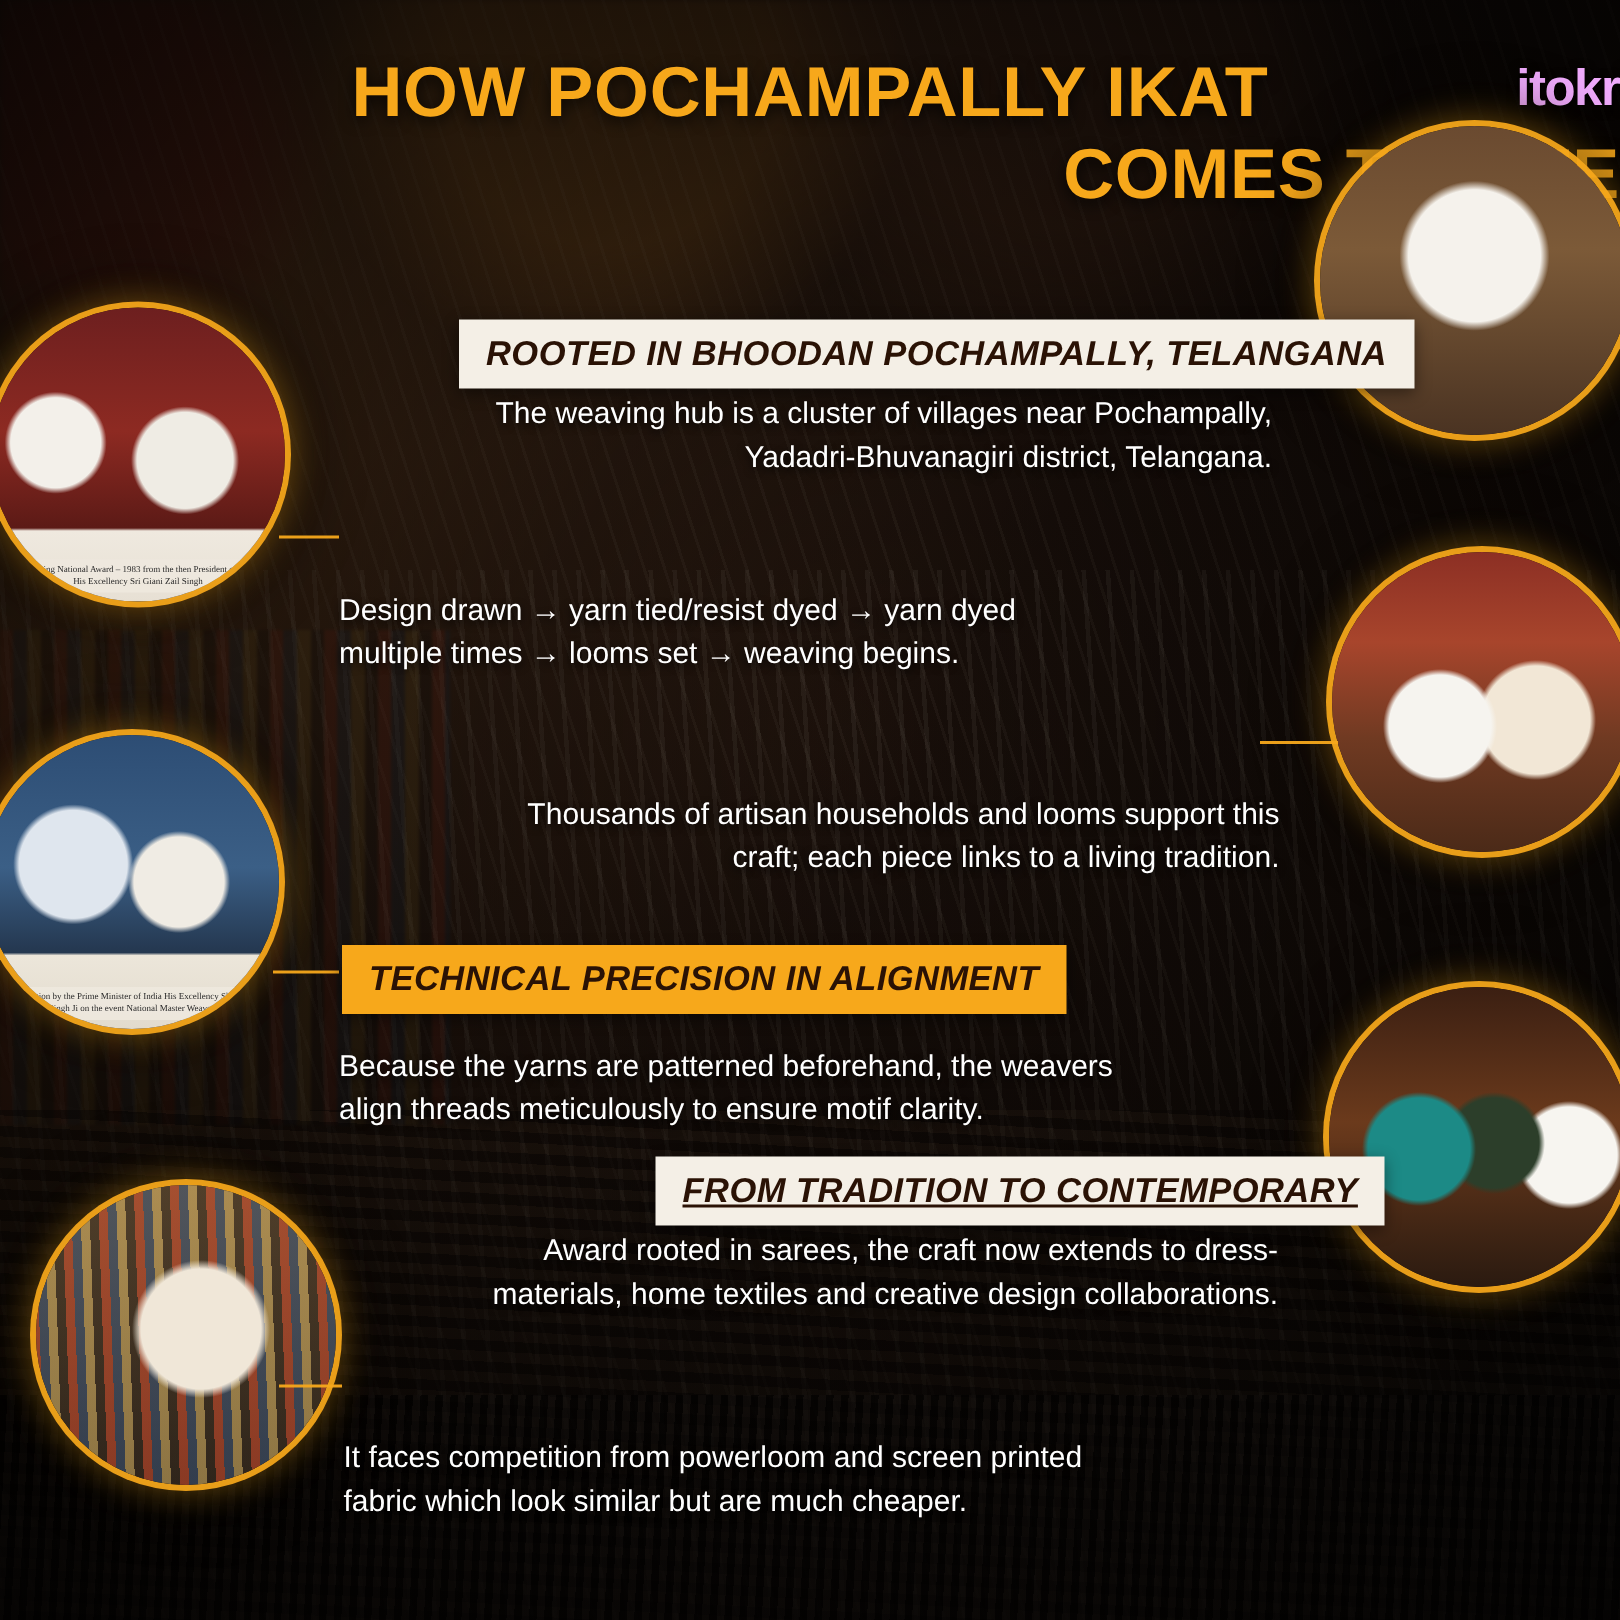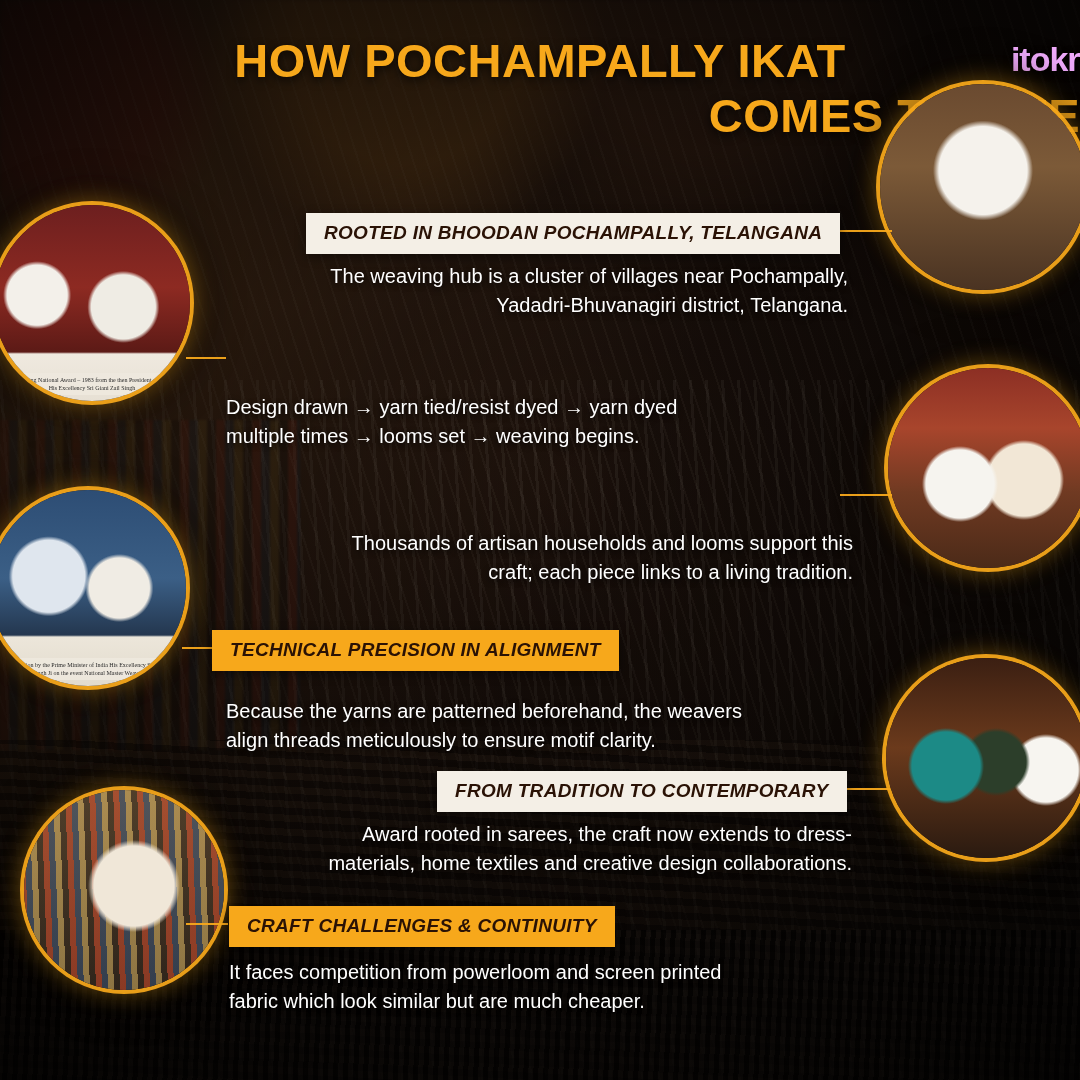--- a/index.html
+++ b/index.html
@@ -209,21 +209,21 @@
     height: 2px;
     background: #F7A81B;
     opacity: .95;
   }
 
   
   .heading {
     position: absolute;
     font-style: italic;
     font-weight: bold;
-    font-size: 19px;
+    font-size: 23px;
     letter-spacing: .3px;
     color: #2a1205;
     padding: 9px 18px 10px 18px;
     white-space: nowrap;
     box-shadow: 0 3px 10px rgba(0,0,0,.45);
   }
   .h-light { background: #F4EFE6; }
   .h-amber { background: #F7A81B; color: #2a1205; }
 
   .body {
@@ -298,22 +298,21 @@
   <div class="connector" style="left:840px; top:788px; width:50px;"></div>
   <div class="connector" style="left:186px; top:923px; width:42px;"></div>
 
   <div class="heading h-light" style="left:306px; top:213px;">ROOTED IN BHOODAN POCHAMPALLY, TELANGANA</div>
   <div class="body right-al" style="left:320px; top:262px; width:528px;">The weaving hub is a cluster of villages near Pochampally, Yadadri-Bhuvanagiri district, Telangana.</div>
 
   <div class="body left-al" style="left:226px; top:393px; width:520px;">Design drawn → yarn tied/resist dyed → yarn dyed multiple times → looms set → weaving begins.</div>
 
   <div class="body right-al" style="left:310px; top:529px; width:543px;">Thousands of artisan households and looms support this craft; each piece links to a living tradition.</div>
 
-  <div class="heading h-amber" style="left:212px; top:630px;">TECHNICAL PRECISION IN ALIGNMENT</div>
+  <div class="heading h-amber" style="left:228px; top:630px;">TECHNICAL PRECISION IN ALIGNMENT</div>
   <div class="body left-al" style="left:226px; top:680px; width:545px;margin-top:17px;">Because the yarns are patterned beforehand, the weavers align threads meticulously to ensure motif clarity.</div>
 
-  <div class="heading h-light" style="left:437px; top:771px;">FROM TRADITION TO CONTEMPORARY</div>
+  <div class="heading h-light" style="left:437px; top:771px;text-decoration:underline;">FROM TRADITION TO CONTEMPORARY</div>
   <div class="body right-al" style="left:296px; top:820px; width:556px;">Award rooted in sarees, the craft now extends to dress-materials, home textiles and creative design collaborations.</div>
 
-  <div class="heading h-amber" style="left:229px; top:906px;">CRAFT CHALLENGES &amp; CONTINUITY</div>
   <div class="body left-al" style="left:229px; top:958px; width:545px;">It faces competition from powerloom and screen printed fabric which look similar but are much cheaper.</div>
 
 </div>
 
 </body></html>

